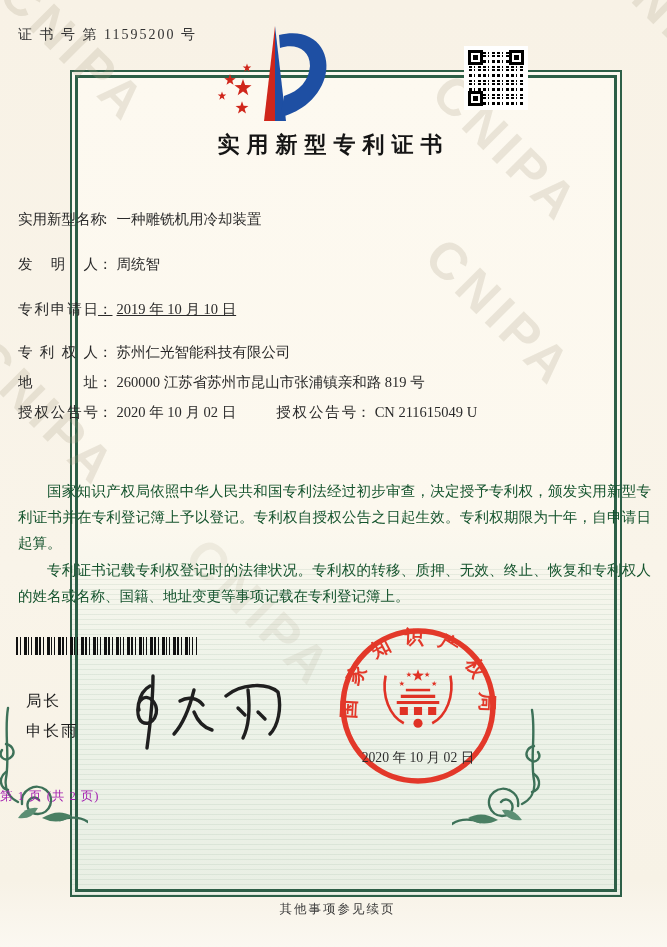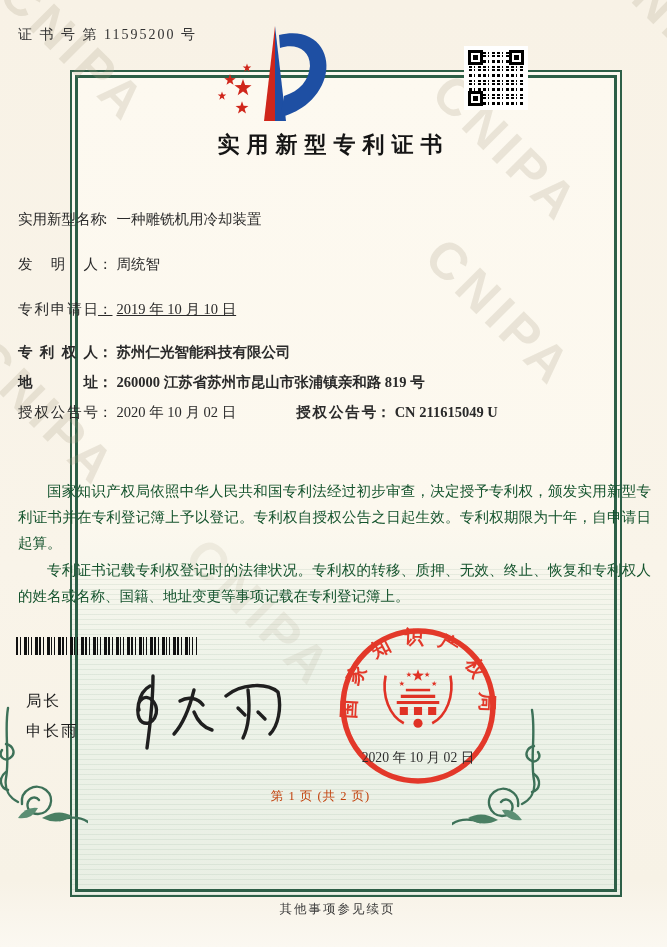--- a/index.html
+++ b/index.html
@@ -24,25 +24,25 @@
     transform:rotate(45deg);white-space:nowrap;}
   
   .content{position:absolute;inset:0;z-index:3;}
   .abs{position:absolute;}
   .cert-no{left:18px;top:26px;font-size:14px;letter-spacing:2px;color:#333;}
   .doc-title{left:0;right:0;top:130px;text-align:center;font-size:22px;font-weight:700;
     letter-spacing:7px;color:#151515;}
   
   .fields{left:18px;right:20px;top:209px;font-size:14.5px;color:#2a2a2a;}
   .frow{line-height:21px;margin-bottom:24px;white-space:nowrap;}
-  .frow.tight{margin-bottom:9px;font-weight:bold;}
+  .frow.tight{margin-bottom:9px;}
   .frow.m22{margin-bottom:22px;text-decoration:underline;}
   .flabel{display:inline-block;width:80px;text-align:justify;text-align-last:justify;vertical-align:top;}
   .fvalue{margin-left:4px;}
-  .pair2{margin-left:60px;font-weight:bold;}
+  .pair2{margin-left:40px;}
   
   .paras{left:18px;right:16px;top:479px;font-size:14.5px;line-height:1.78;color:#14532d;text-align:justify;}
   .paras p{margin:0 0 2px 0;text-indent:2em;}
   
   .barcode{left:16px;top:637px;width:181px;height:18px;
     background:repeating-linear-gradient(90deg,#111 0 2px,transparent 2px 4px,#111 4px 5px,transparent 5px 8px,#111 8px 11px,transparent 11px 12px,#111 12px 13px,transparent 13px 15px,#111 15px 16px,transparent 16px 19px,#111 19px 22px,transparent 22px 23px);}
   
   .signer{left:26px;top:686px;font-family:"Liberation Sans","DejaVu Sans",sans-serif;
     font-size:15.5px;line-height:30px;color:#1c1c1c;letter-spacing:2px;}
   .sig-svg{left:120px;top:668px;}
@@ -52,21 +52,21 @@
   .qr{left:464px;top:46px;width:64px;height:64px;background:#fff;padding:0;}
   .qr-noise{position:absolute;inset:5px;
     background:
       repeating-linear-gradient(90deg,#000 0 3px,#fff 3px 5px,#000 5px 6px,#fff 6px 9px,#000 9px 12px,#fff 12px 14px),
       repeating-linear-gradient(0deg,#000 0 3px,#fff 3px 6px,#000 6px 8px,#fff 8px 9px,#000 9px 11px,#fff 11px 14px);
     background-blend-mode:lighten;}
   .finder{position:absolute;width:9px;height:9px;border:3px solid #000;background:#fff;}
   .finder::after{content:"";position:absolute;inset:2px;background:#000;}
   .f-tl{left:4px;top:4px;} .f-tr{right:4px;top:4px;} .f-bl{left:4px;bottom:4px;}
   
-  .pagenum{left:0;right:26px;top:788px;text-align:center;font-size:12.5px;letter-spacing:1px;color:#c2410c;}
+  .pagenum{left:0;right:26px;top:788px;text-align:left;font-size:12.5px;letter-spacing:1px;color:#a21caf;}
   .footer-note{position:absolute;left:0;right:40px;top:901px;text-align:center;font-size:12.5px;
     letter-spacing:2px;color:#3a3a3a;z-index:3;margin-left:48px;}
   .orn{pointer-events:none;}
 </style>
 </head>
 <body>
 
 <div class="page">
 
   <div class="frame">

